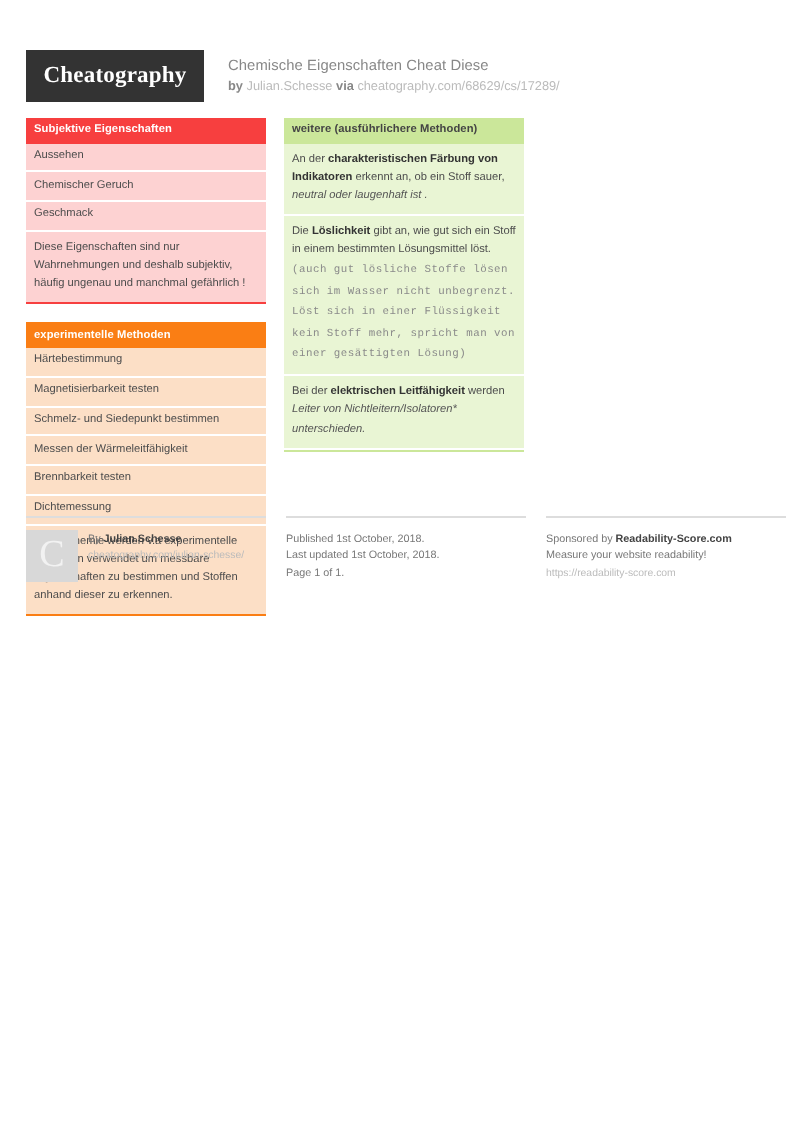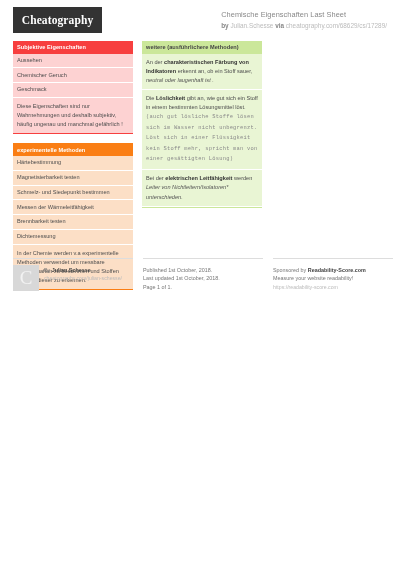--- a/index.html
+++ b/index.html
@@ -20,23 +20,22 @@
     height: 566px;
     background: #ffffff;
     box-sizing: border-box;
     padding: 0 13px;
   }
 
   
   .header {
     display: flex;
     align-items: flex-start;
-    padding-top: 7px;
+    padding-top: 25px;
     padding-bottom: 6px;
-    justify-content: space-between;
   }
   .logo {
     width: 89px;
     height: 26px;
     background: #333333;
     color: #ffffff;
     font-family: "Liberation Serif", serif;
     font-size: 11.5px;
     font-weight: bold;
     letter-spacing: 0.1px;
@@ -161,21 +160,21 @@
   .f-line { font-size: 5.4px; color: #777777; }
 </style>
 </head>
 <body>
 
 <div class="page">
 
   <div class="header">
     <div class="logo">Cheatography</div>
     <div class="titlewrap">
-      <div class="doc-title">Chemische Eigenschaften Last Sheet</div>
+      <div class="doc-title">Chemische Eigenschaften Cheat Diese</div>
       <div class="byline">
         <b>by</b>
         <span class="lnk">Julian.Schesse</span>
         <b>via</b>
         <span class="lnk">cheatography.com/68629/cs/17289/</span>
       </div>
     </div>
   </div>
 
   <div class="columns">

